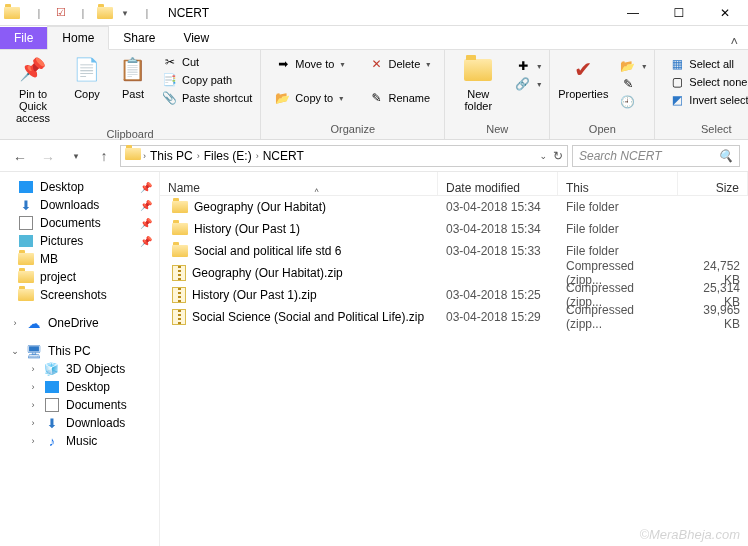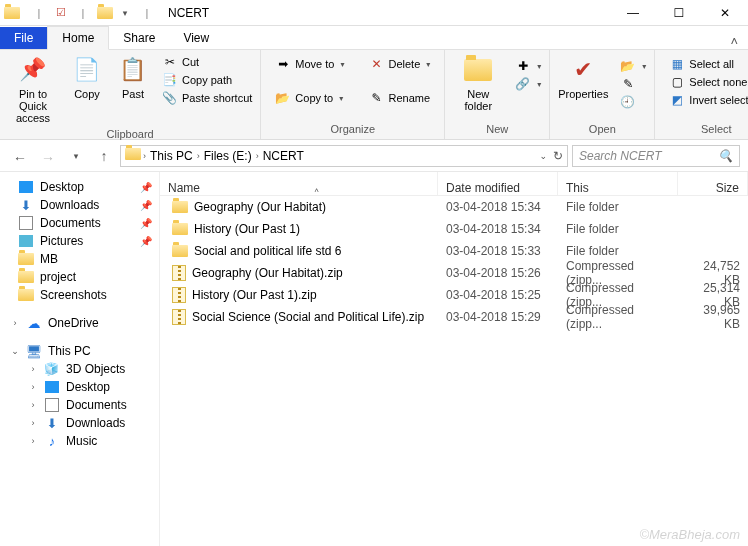--- a/index.html
+++ b/index.html
@@ -11,21 +11,21 @@
 .tb-qat { display: flex; align-items: center; gap: 2px; padding: 0 4px; }
 .tb-qat span { width: 18px; height: 18px; display: flex; justify-content: center; align-items: center; font-size: 11px; }
 .tb-sep { color: #888; margin: 0 2px; }
 .tb-title { margin-left: 6px; font-size: 12px; }
 .tb-controls { margin-left: auto; display: flex; }
 .tb-ctrl { width: 46px; height: 26px; display: flex; justify-content: center; align-items: center; font-size: 12px; }
 
 
 .tabs { height: 24px; display: flex; align-items: flex-end; background: #fff; border-bottom: 1px solid #e1e1e1; }
 .tab { padding: 4px 14px; font-size: 12px; cursor: pointer; }
-.tab.file { background: #1d4ed8; color: #fff; }
+.tab.file { background: #8b5cf6; color: #fff; }
 .tab.active { background: #f5f5f5; border: 1px solid #e1e1e1; border-bottom: 1px solid #f5f5f5; margin-bottom: -1px; }
 .ribbon-toggle { margin-left: auto; padding: 0 10px; font-size: 13px; color: #555; }
 
 
 .ribbon { height: 90px; background: #f5f5f5; border-bottom: 1px solid #ddd; display: flex; }
 .group { border-right: 1px solid #e0e0e0; display: flex; flex-direction: column; padding: 2px 4px; }
 .group-body { flex: 1; display: flex; align-items: flex-start; gap: 4px; }
 .group-label { text-align: center; font-size: 11px; color: #555; padding: 2px 0; }
 .bigbtn { display: flex; flex-direction: column; align-items: center; padding: 2px 6px; width: 58px; text-align: center; cursor: pointer; }
 .bigbtn .icn { width: 32px; height: 32px; display: flex; justify-content: center; align-items: center; font-size: 22px; }
@@ -406,21 +406,20 @@
           </div>
        <div class="c-date">03-04-2018 15:33</div>
        <div class="c-type">File folder</div>
        <div class="c-size"></div>
      </div>
         <div class="frow">
        <div class="c-name">
             <span class="mini-zip"></span>
             <span>Geography (Our Habitat).zip</span>
           </div>
-       <div class="c-date">03-04-2018 15:26</div>
        <div class="c-type">Compressed (zipp...</div>
        <div class="c-size">24,752 KB</div>
      </div>
         <div class="frow">
        <div class="c-name">
             <span class="mini-zip"></span>
             <span>History (Our Past 1).zip</span>
           </div>
        <div class="c-date">03-04-2018 15:25</div>
        <div class="c-type">Compressed (zipp...</div>

